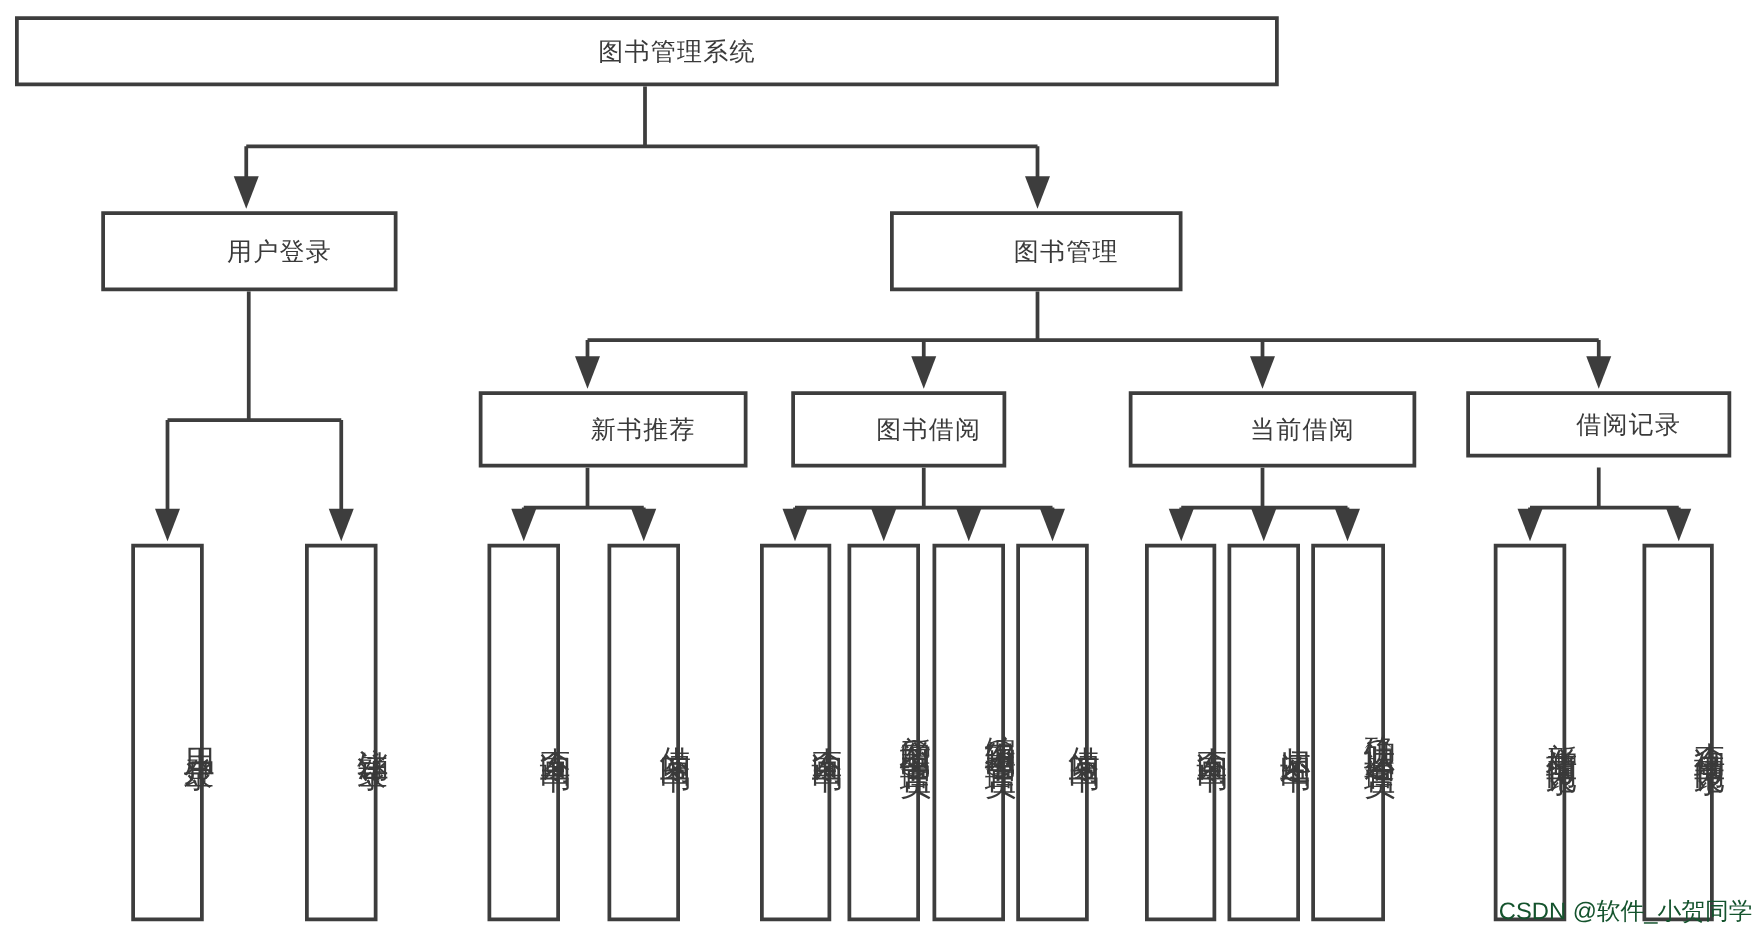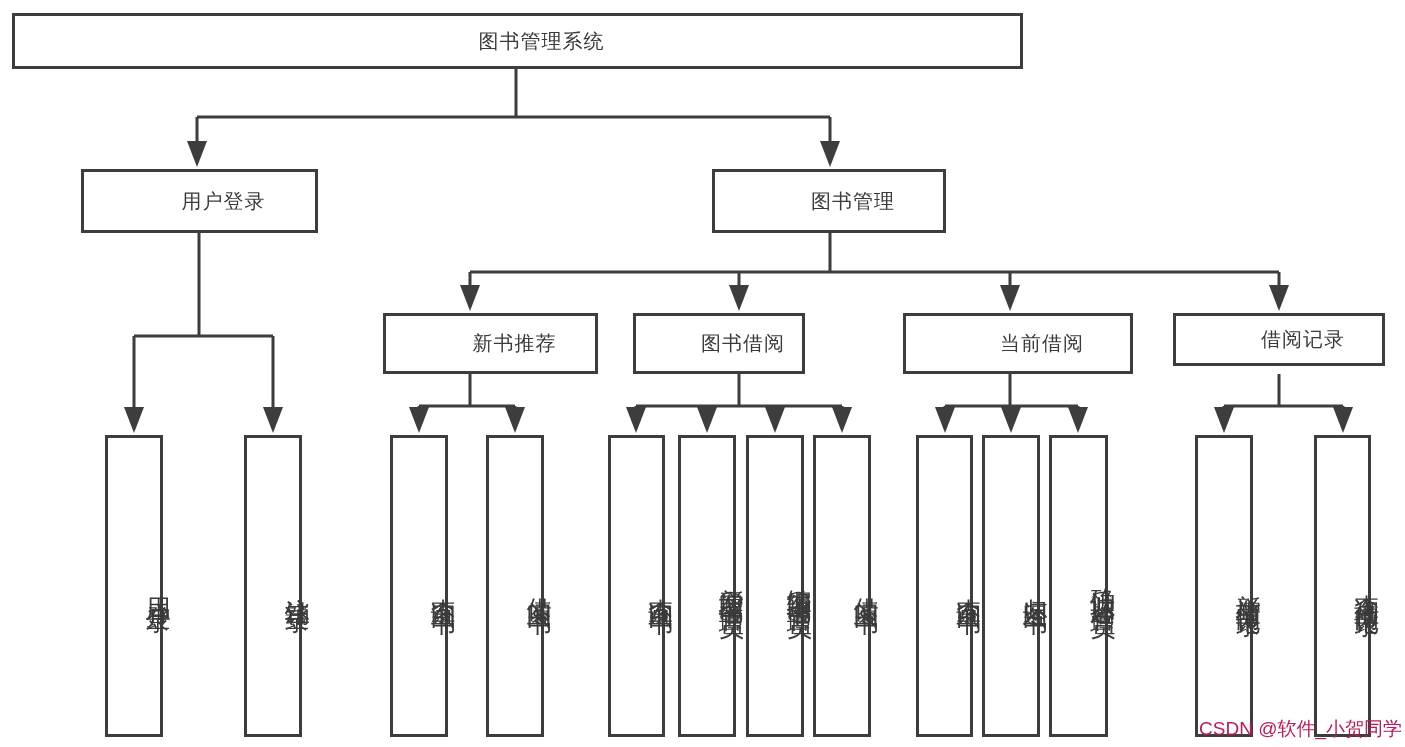--- a/index.html
+++ b/index.html
@@ -48,21 +48,21 @@
     text-orientation: mixed;
     letter-spacing: 4px;
     line-height: 1.1;
     white-space: nowrap;
   }
   .watermark {
     position: absolute;
     right: 3px;
     bottom: 5px;
     font-size: 19px;
-    color: #be185d;
+    color: #14532d;
     z-index: 3;
     white-space: nowrap;
   }
 </style>
 </head>
 <body>
 
 <div class="canvas">
 
   <svg class="connectors" viewBox="0 0 1405 747" xmlns="http://www.w3.org/2000/svg">

